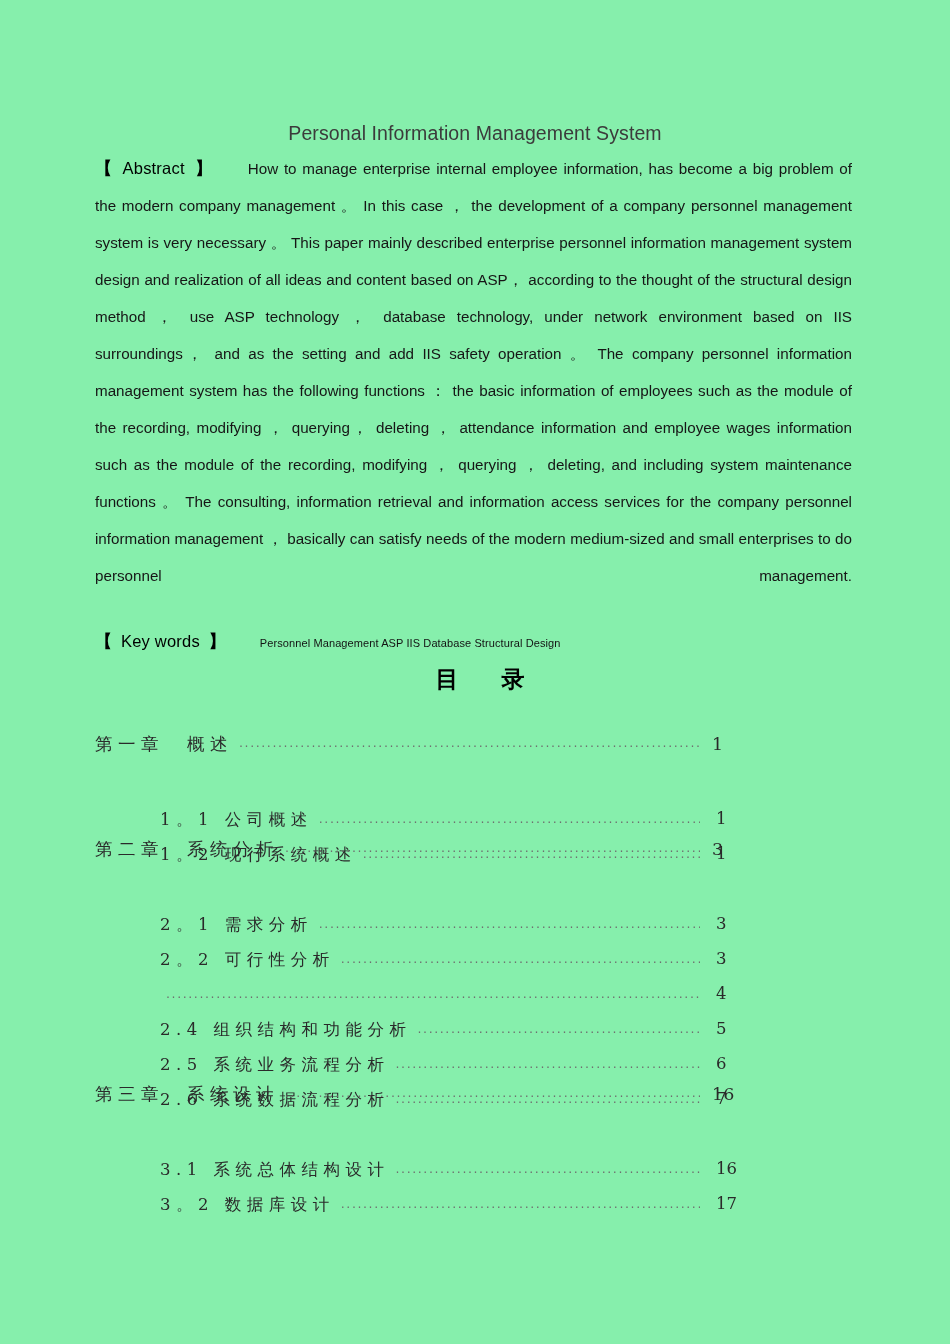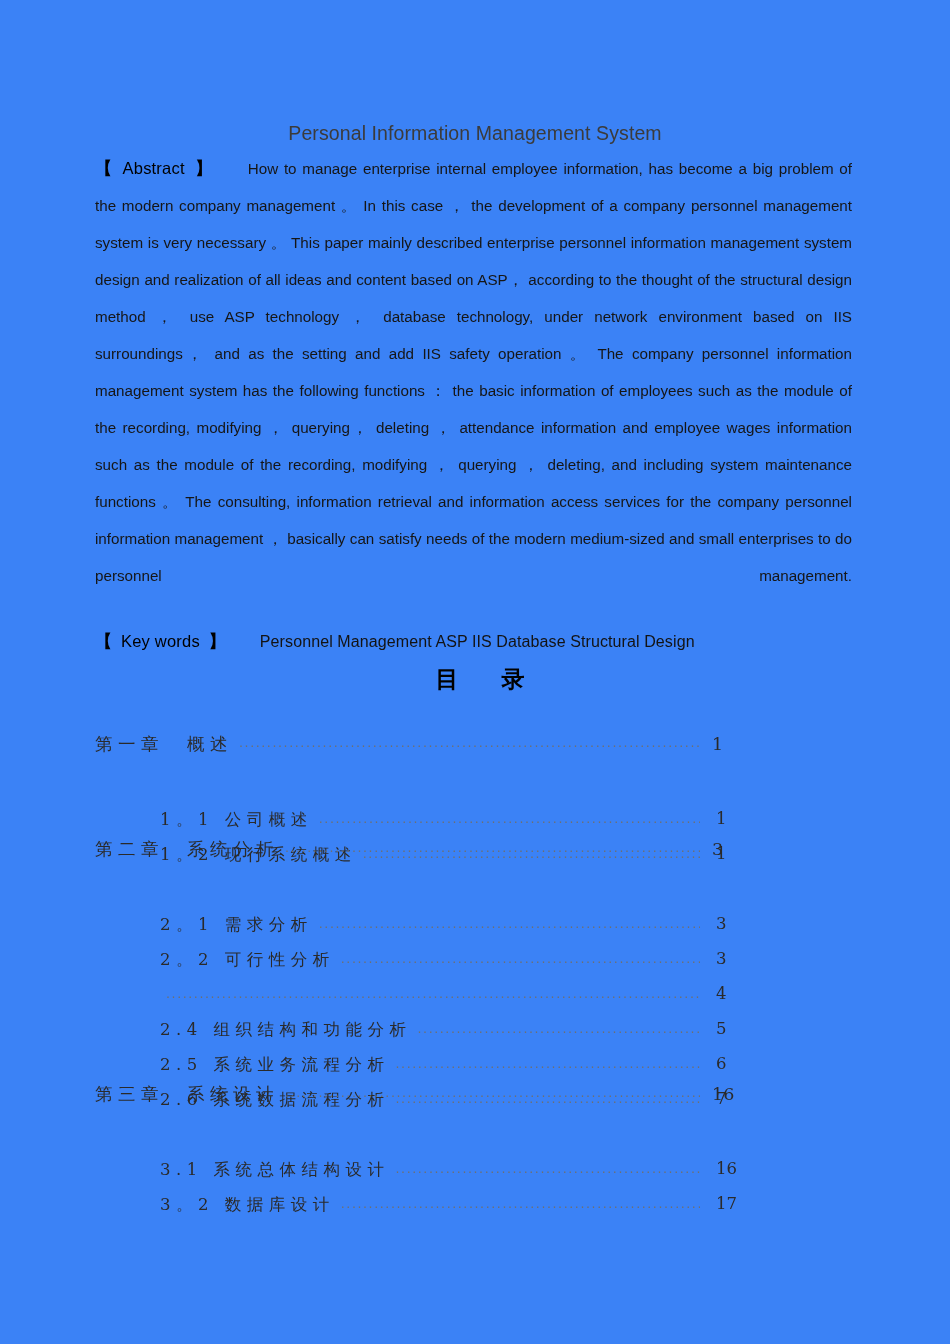--- a/index.html
+++ b/index.html
@@ -14,21 +14,21 @@
     font-family: "Liberation Sans", sans-serif;
     color: #1a1a1a;
     overflow: hidden;
   }
 
   .page {
     position: absolute;
     left: 0; top: 0;
     width: 950px;
     height: 1344px;
-    background: #3b82f6;
+    background: #86efac;
   }
 
   
   .doc-title {
     position: absolute;
     left: 0;
     top: 122px;
     width: 950px;
     text-align: center;
     font-size: 19.5px;
@@ -75,21 +75,21 @@
   .keywords-row {
     position: absolute;
     left: 95px;
     top: 630px;
     width: 800px;
     white-space: nowrap;
     font-size: 15.2px;
     color: #131313;
   }
   .kw-list {
-    font-size: 16px;
+    font-size: 11px;
     letter-spacing: 0.1px;
   }
 
   
   .toc-heading {
     position: absolute;
     left: 0;
     top: 664px;
     width: 950px;
     text-align: center;

